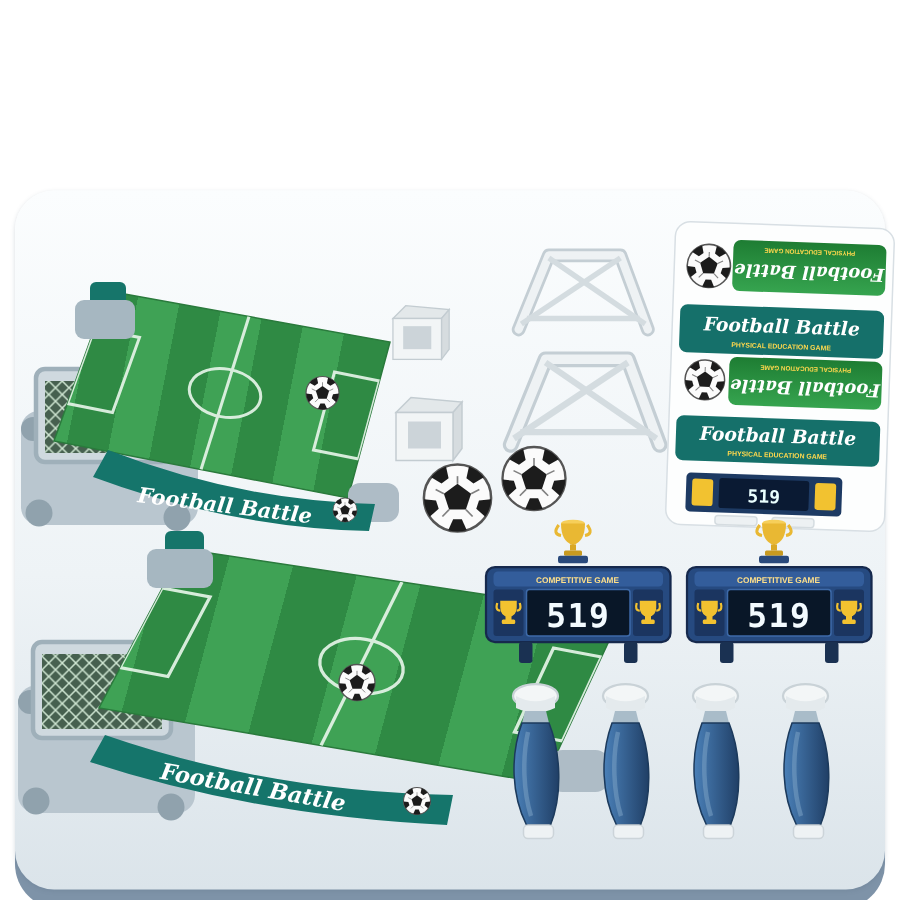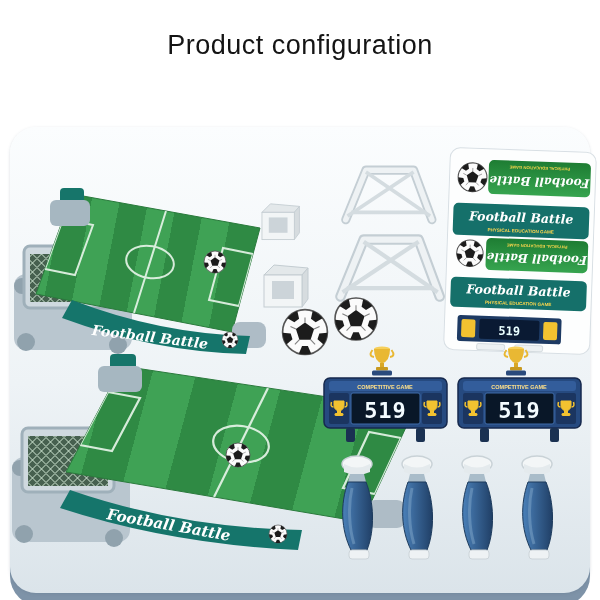--- a/index.html
+++ b/index.html
@@ -96,21 +96,20 @@
         <stop offset="0" stop-color="#36a44f"></stop>
           <stop offset="1" stop-color="#1e7d33"></stop>
       </linearGradient>
       <linearGradient id="gripGrad" x1="0" y1="0" x2="1" y2="0">
         <stop offset="0" stop-color="#4a80b8"></stop>
           <stop offset="1" stop-color="#203f66"></stop>
       </linearGradient>
     </defs>
   </svg>
 
-  <h1 class="page-title">Product configuration</h1>
 
   <div class="card-shadow"></div>
 
   <div class="card">
 
     <div class="item board-top">
       <svg viewBox="0 0 265 180">
         <defs>
           <clipPath id="fieldClip1">
               <polygon points="62,12 250,46 222,150 26,112"></polygon>

